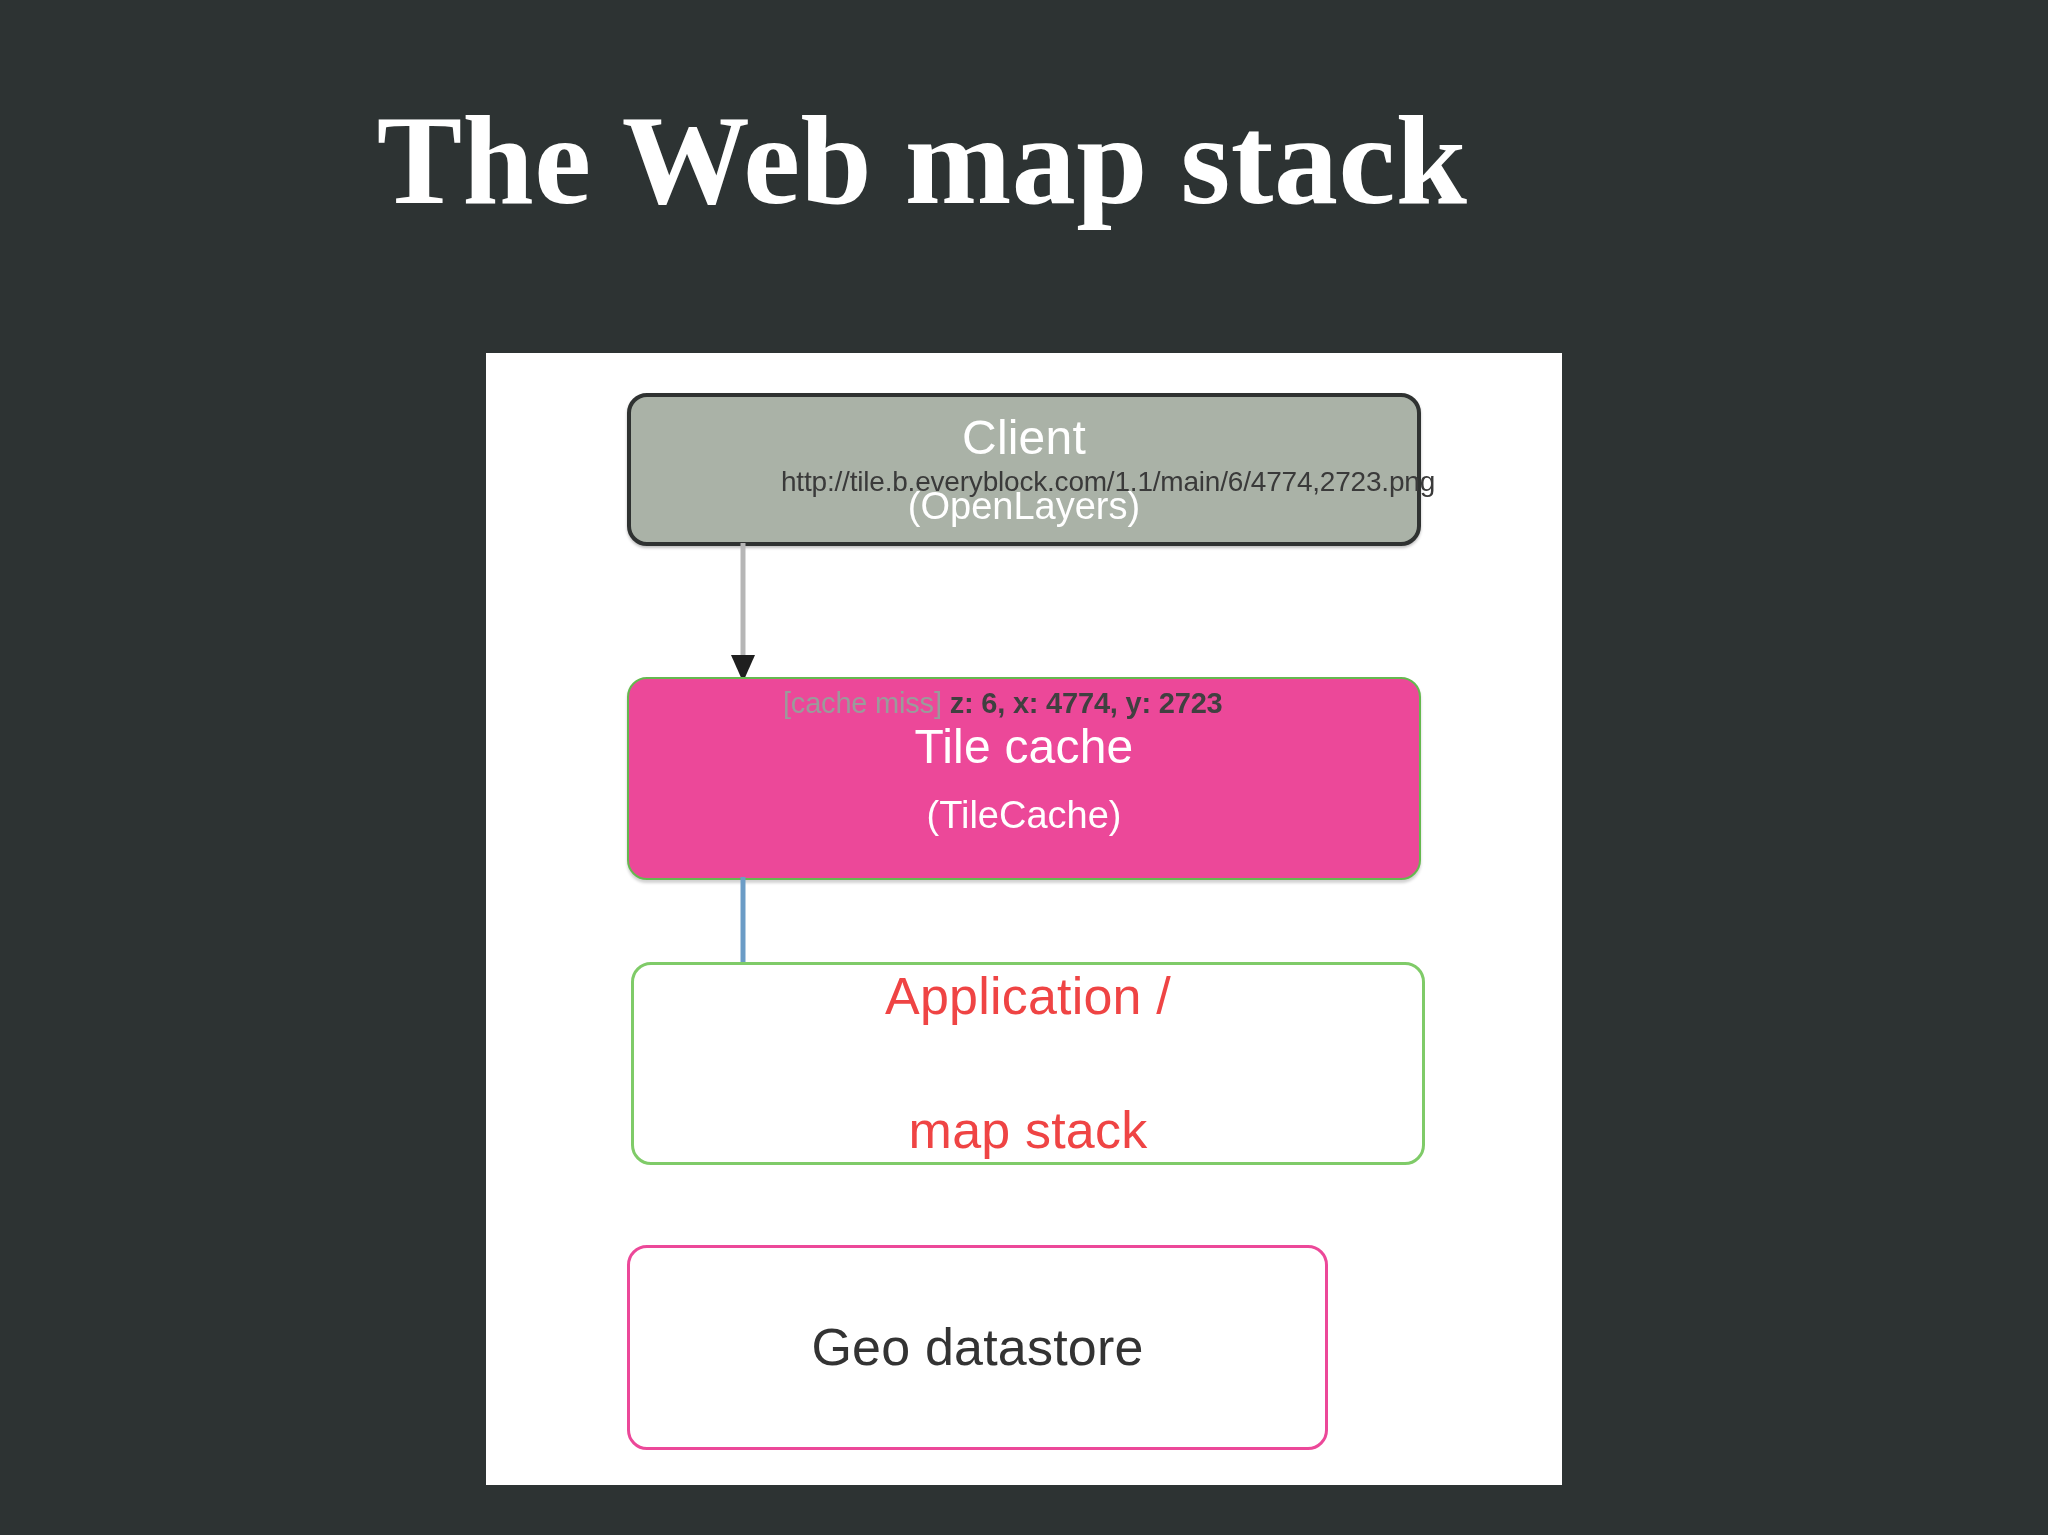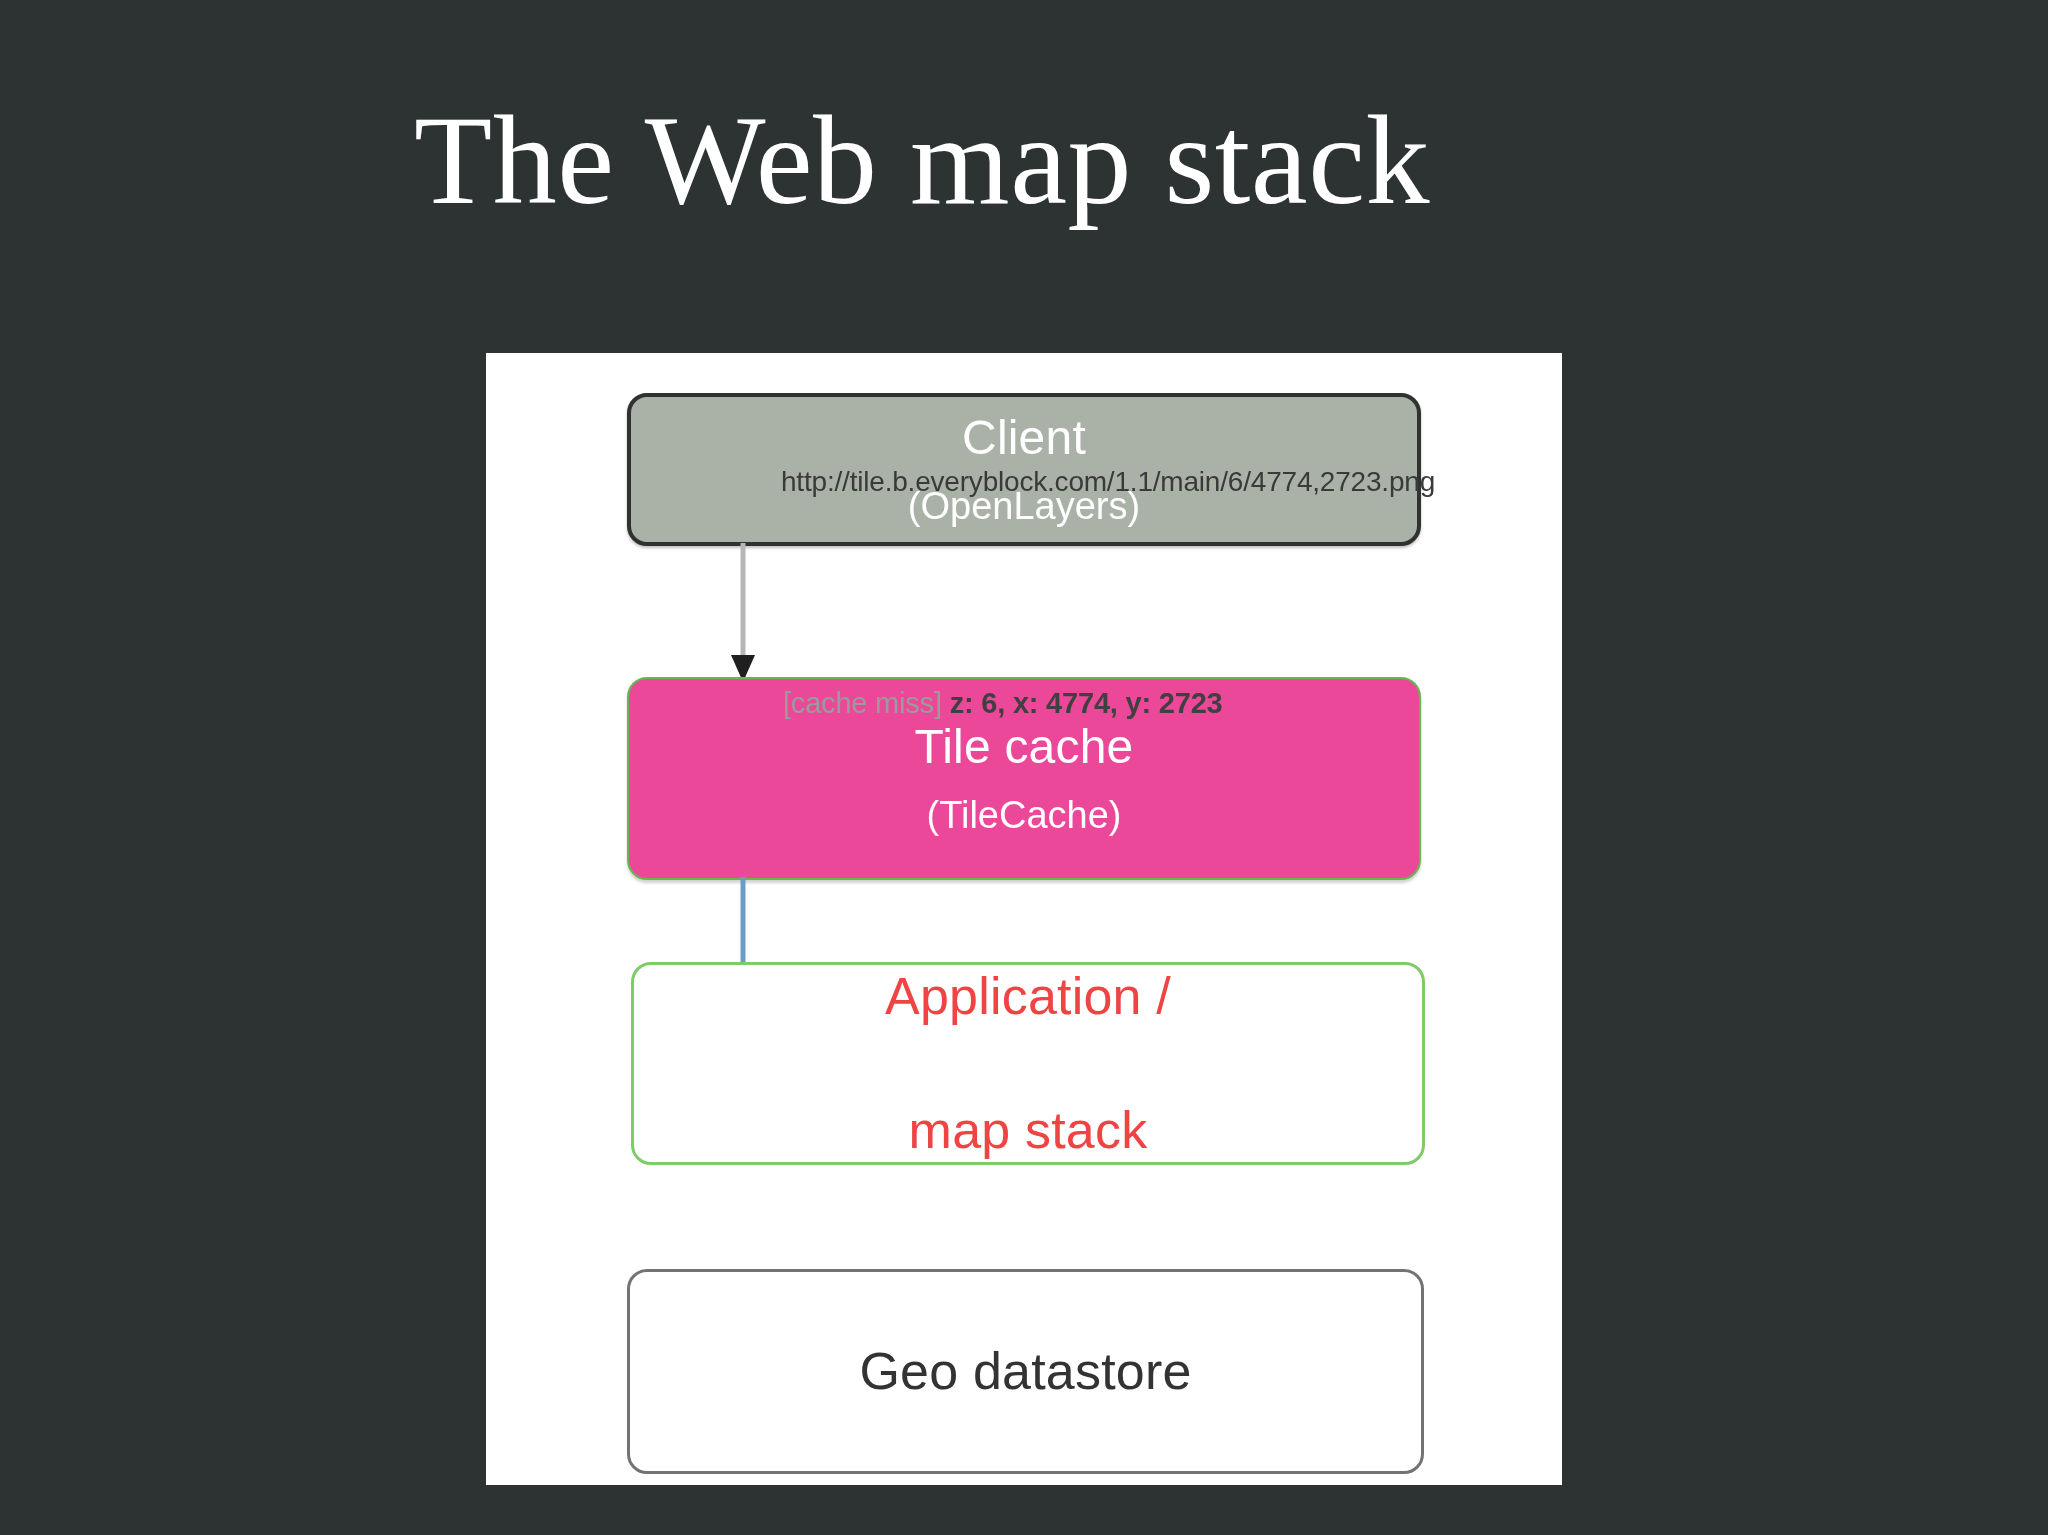--- a/index.html
+++ b/index.html
@@ -19,21 +19,21 @@
   .slide-title {
     position: absolute;
     left: 0;
     top: 96px;
     width: 1844px;
     text-align: center;
     color: #ffffff;
     font-family: "Liberation Serif", serif;
     font-size: 128px;
     line-height: 1.0;
-    font-weight: 400;
+    font-weight: 700;
     letter-spacing: 0.5px;
     white-space: nowrap;
   }
 
   
   .diagram-panel {
     position: absolute;
     left: 486px;
     top: 353px;
     width: 1076px;
@@ -102,26 +102,25 @@
   }
   .node-appserver .node-title {
     font-size: 52px;
     line-height: 1.22;
   }
 
   
   .node-geostore {
     left: 141px;
     top: 892px;
-    width: 797px;
+    width: 701px;
     height: 205px;
     background: #ffffff;
-    border: 3px solid #737373;
+    border: 3px solid #ec4899;
     color: #333333;
-    margin-top: 24px;
   }
   .node-geostore .node-title {
     font-size: 52px;
   }
 
   
   .connector {
     position: absolute;
     width: 90px;
   }

